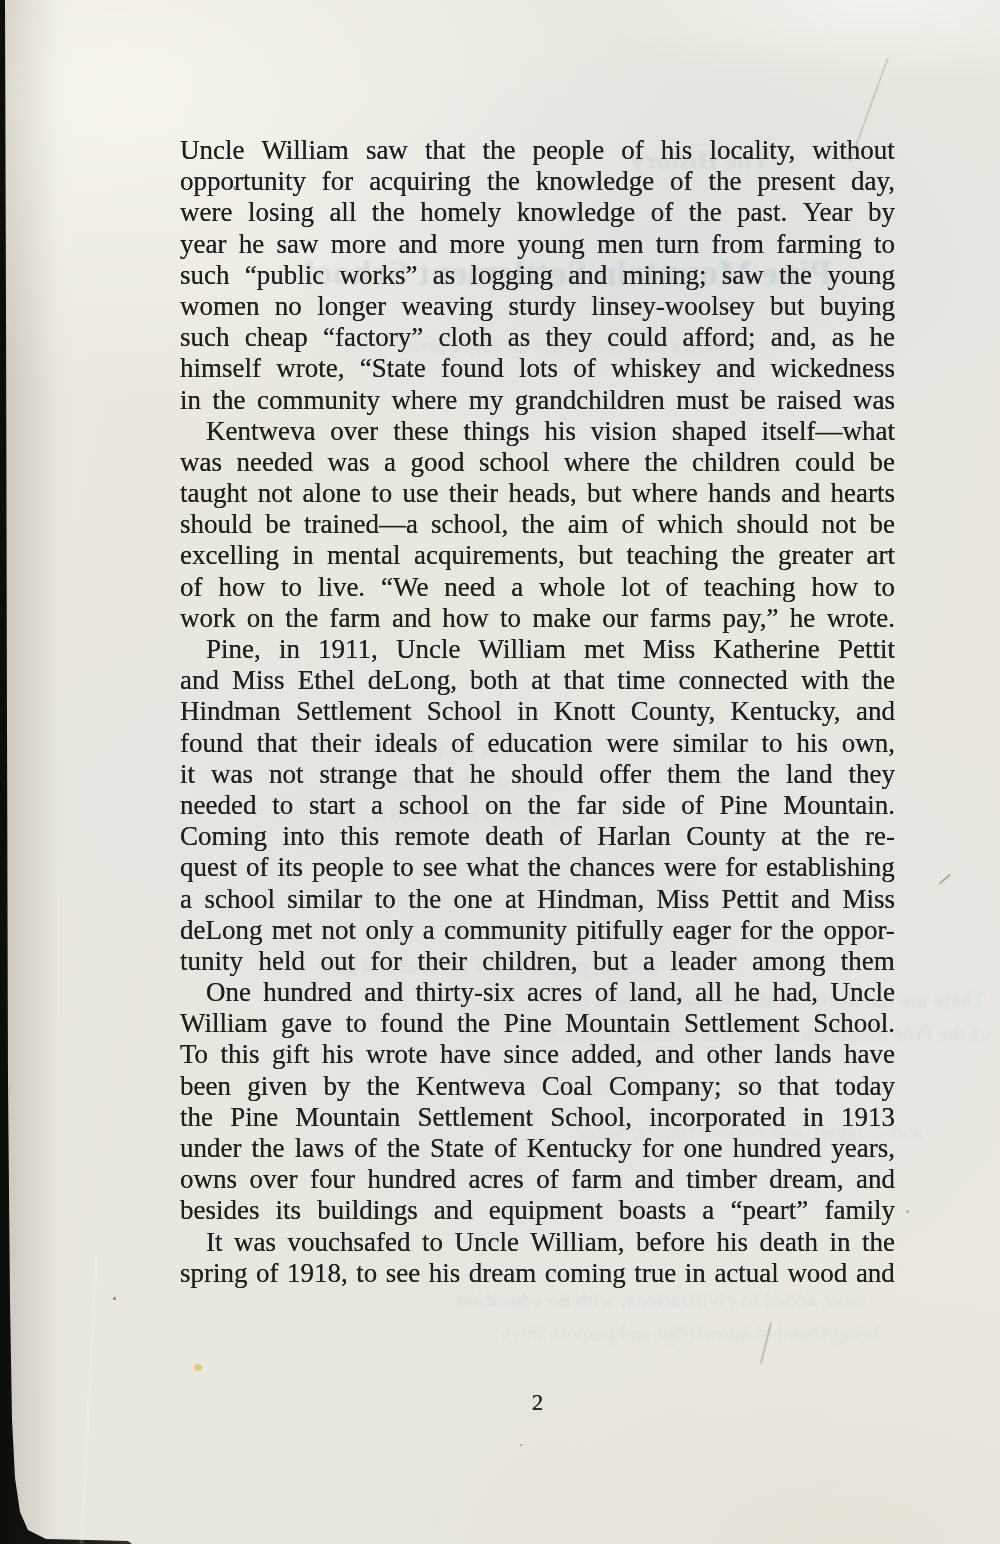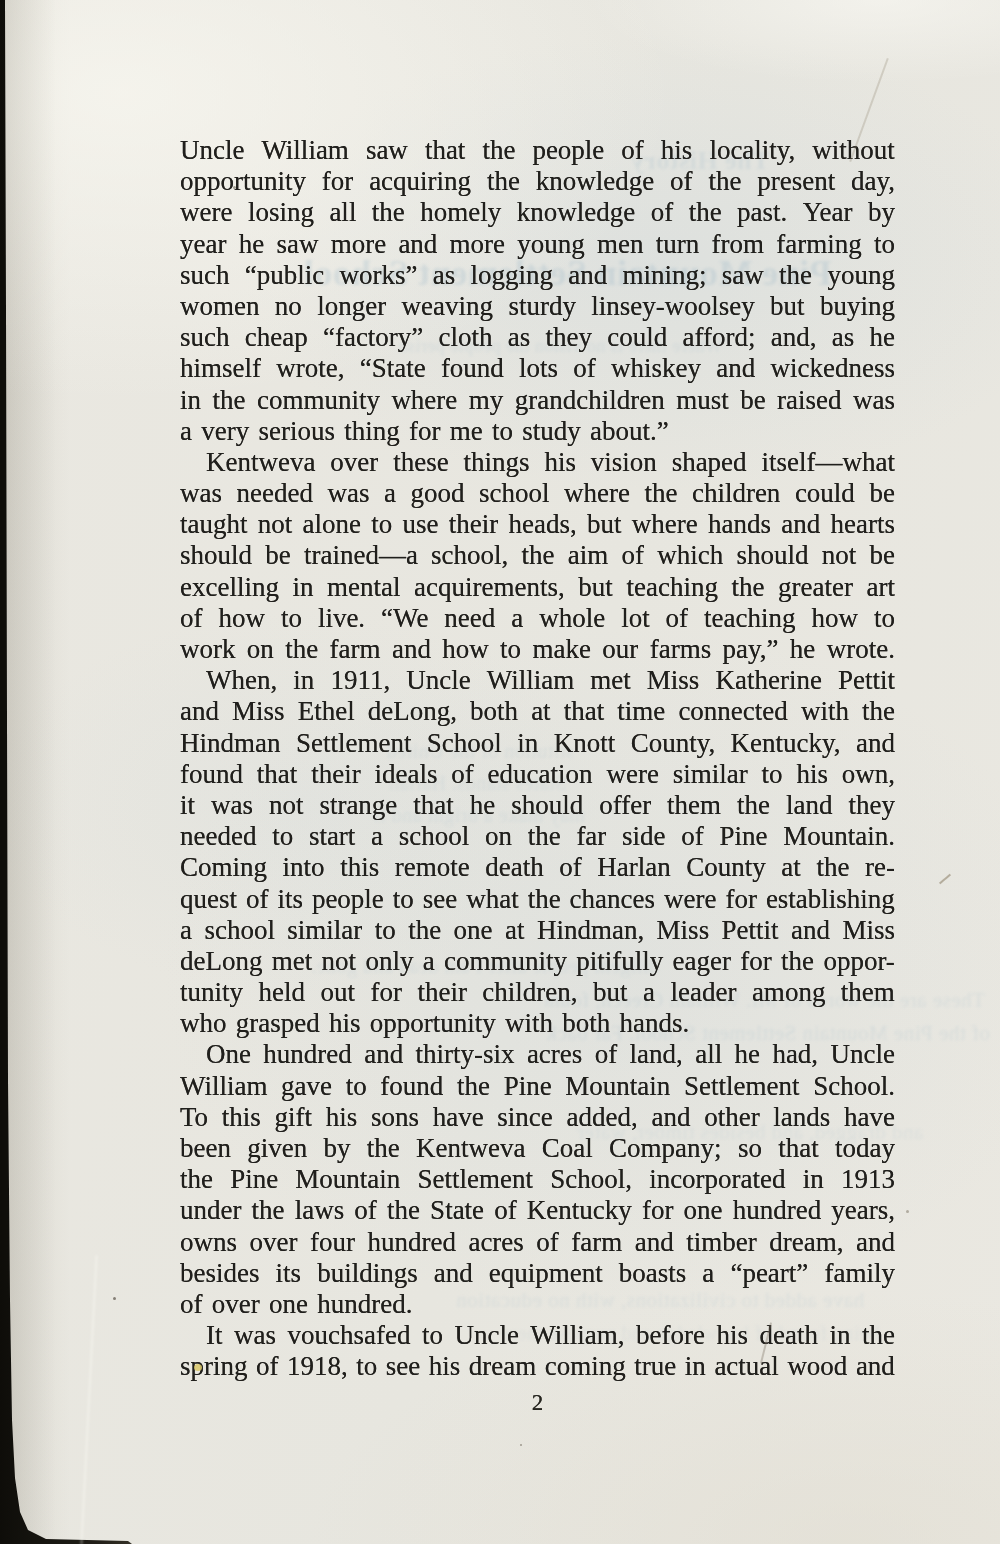--- a/index.html
+++ b/index.html
@@ -187,21 +187,20 @@
         <span>the</span>
         <span>community</span>
         <span>where</span>
         <span>my</span>
         <span>grandchildren</span>
         <span>must</span>
         <span>be</span>
         <span>raised</span>
         <span>was</span>
       </div>
-      <div class="line ragged">a very serious thing for me to study about.”</div>
       <div class="line indent just">
         <span>Kentweva</span>
         <span>over</span>
         <span>these</span>
         <span>things</span>
         <span>his</span>
         <span>vision</span>
         <span>shaped</span>
         <span>itself—what</span>
       </div>
@@ -280,21 +279,21 @@
         <span>how</span>
         <span>to</span>
         <span>make</span>
         <span>our</span>
         <span>farms</span>
         <span>pay,”</span>
         <span>he</span>
         <span>wrote.</span>
       </div>
       <div class="line indent just">
-        <span>When,</span>
+        <span>Pine,</span>
         <span>in</span>
         <span>1911,</span>
         <span>Uncle</span>
         <span>William</span>
         <span>met</span>
         <span>Miss</span>
         <span>Katherine</span>
         <span>Pettit</span>
       </div>
       <div class="line just">
@@ -421,21 +420,20 @@
         <span>out</span>
         <span>for</span>
         <span>their</span>
         <span>children,</span>
         <span>but</span>
         <span>a</span>
         <span>leader</span>
         <span>among</span>
         <span>them</span>
       </div>
-      <div class="line ragged">who grasped his opportunity with both hands.</div>
       <div class="line indent just">
         <span>One</span>
         <span>hundred</span>
         <span>and</span>
         <span>thirty-six</span>
         <span>acres</span>
         <span>of</span>
         <span>land,</span>
         <span>all</span>
         <span>he</span>
@@ -451,21 +449,21 @@
         <span>Pine</span>
         <span>Mountain</span>
         <span>Settlement</span>
         <span>School.</span>
       </div>
       <div class="line just">
         <span>To</span>
         <span>this</span>
         <span>gift</span>
         <span>his</span>
-        <span>sons</span>
+        <span>wrote</span>
         <span>have</span>
         <span>since</span>
         <span>added,</span>
         <span>and</span>
         <span>other</span>
         <span>lands</span>
         <span>have</span>
       </div>
       <div class="line just">
         <span>been</span>
@@ -520,21 +518,20 @@
         <span>besides</span>
         <span>its</span>
         <span>buildings</span>
         <span>and</span>
         <span>equipment</span>
         <span>boasts</span>
         <span>a</span>
         <span>“peart”</span>
         <span>family</span>
       </div>
-      <div class="line ragged">of over one hundred.</div>
       <div class="line indent just">
         <span>It</span>
         <span>was</span>
         <span>vouchsafed</span>
         <span>to</span>
         <span>Uncle</span>
         <span>William,</span>
         <span>before</span>
         <span>his</span>
         <span>death</span>

